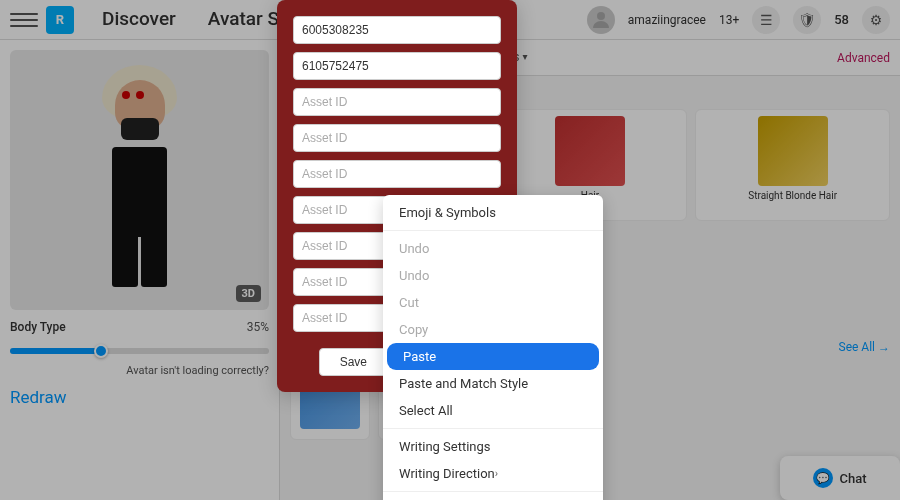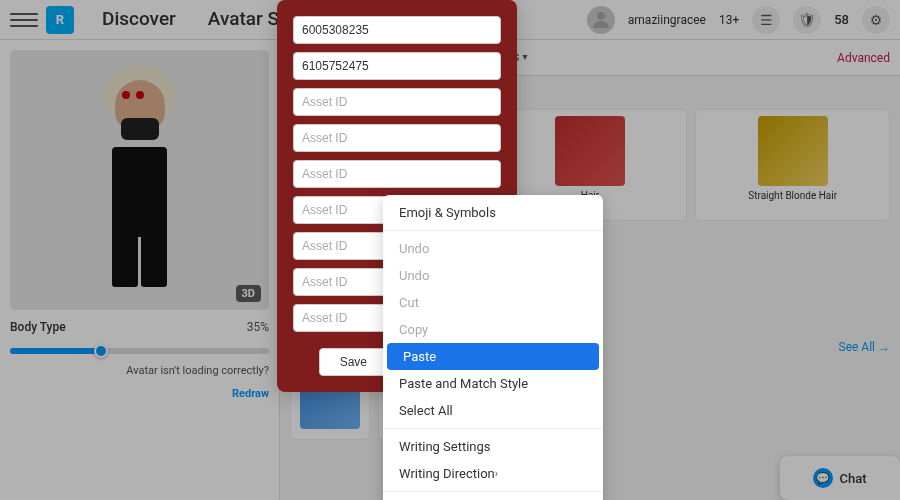--- a/index.html
+++ b/index.html
@@ -122,21 +122,21 @@
     .slider-thumb {
       width: 14px; height: 14px;
       background: #0099ff; border-radius: 50%;
       position: absolute; top: -4px; left: calc(35% - 7px);
       border: 2px solid #fff; box-shadow: 0 1px 3px rgba(0,0,0,0.3);
     }
     .avatar-warning {
       font-size: 11px; color: #555; text-align: right;
     }
     .redraw-link {
-      font-size: 11px; color: #0099ff; text-align: right; cursor: pointer; font-weight: bold;
+      font-size: 17px; color: #0099ff; cursor: pointer;
     }
 
     
     .right-panel {
       flex: 1;
       background: #f5f5f5;
       overflow-y: auto;
       padding: 10px;
     }
     .section-header {
@@ -272,21 +272,21 @@
       z-index: 200;
       padding: 4px 0;
       font-size: 13px;
     }
     .ctx-item {
       padding: 6px 16px;
       cursor: pointer;
       color: #333;
       display: flex; align-items: center; justify-content: flex-start;
     }
-    .ctx-item.highlighted { background: #1a73e8; color: #fff; border-radius: 4px; margin: 0 4px; }
+    .ctx-item.highlighted { background: #1a73e8; color: #fff; border-radius: 9px; margin: 0 4px; }
     .ctx-item.disabled { color: #aaa; cursor: default; }
     .ctx-divider { height: 1px; background: #eee; margin: 4px 0; }
     .ctx-arrow { font-size: 11px; color: #666; }
 
     
     .chat-bubble {
       position: absolute;
       bottom: 0;
       right: 0;
       width: 120px;

